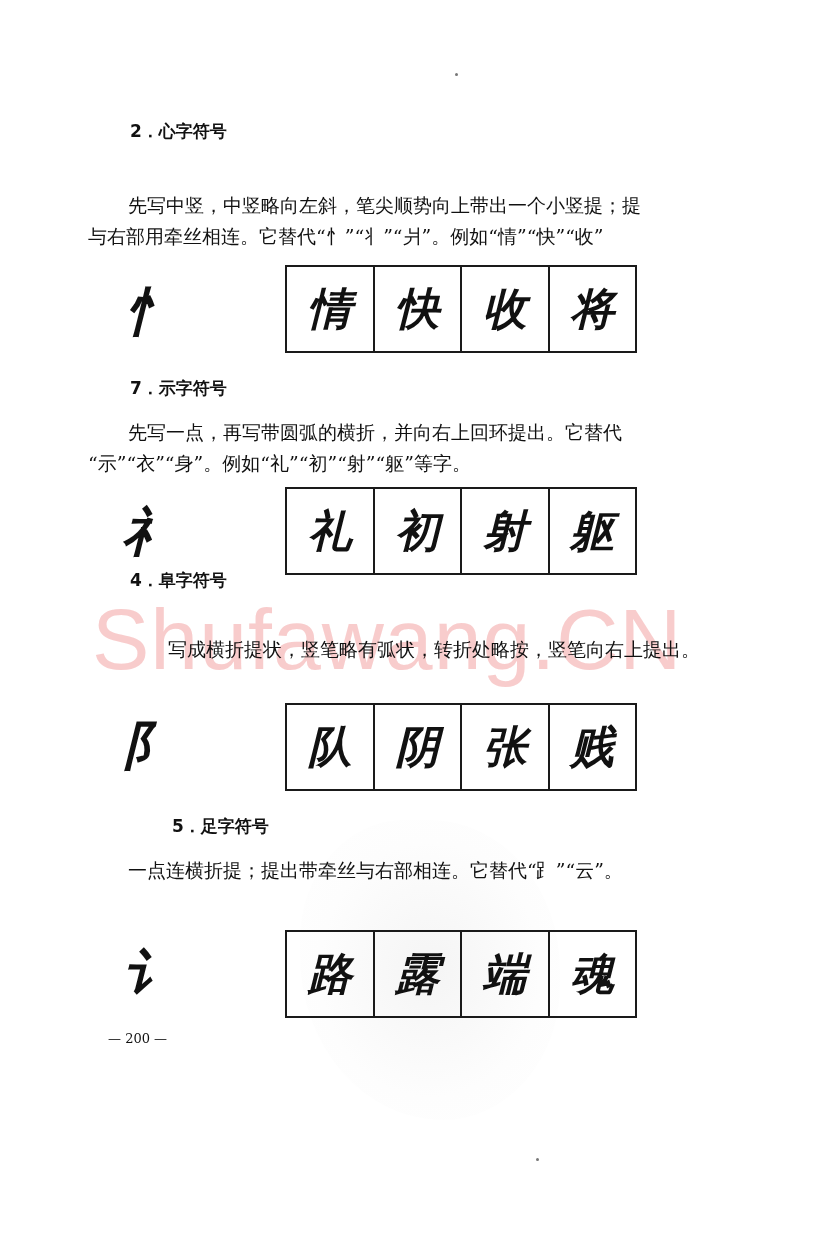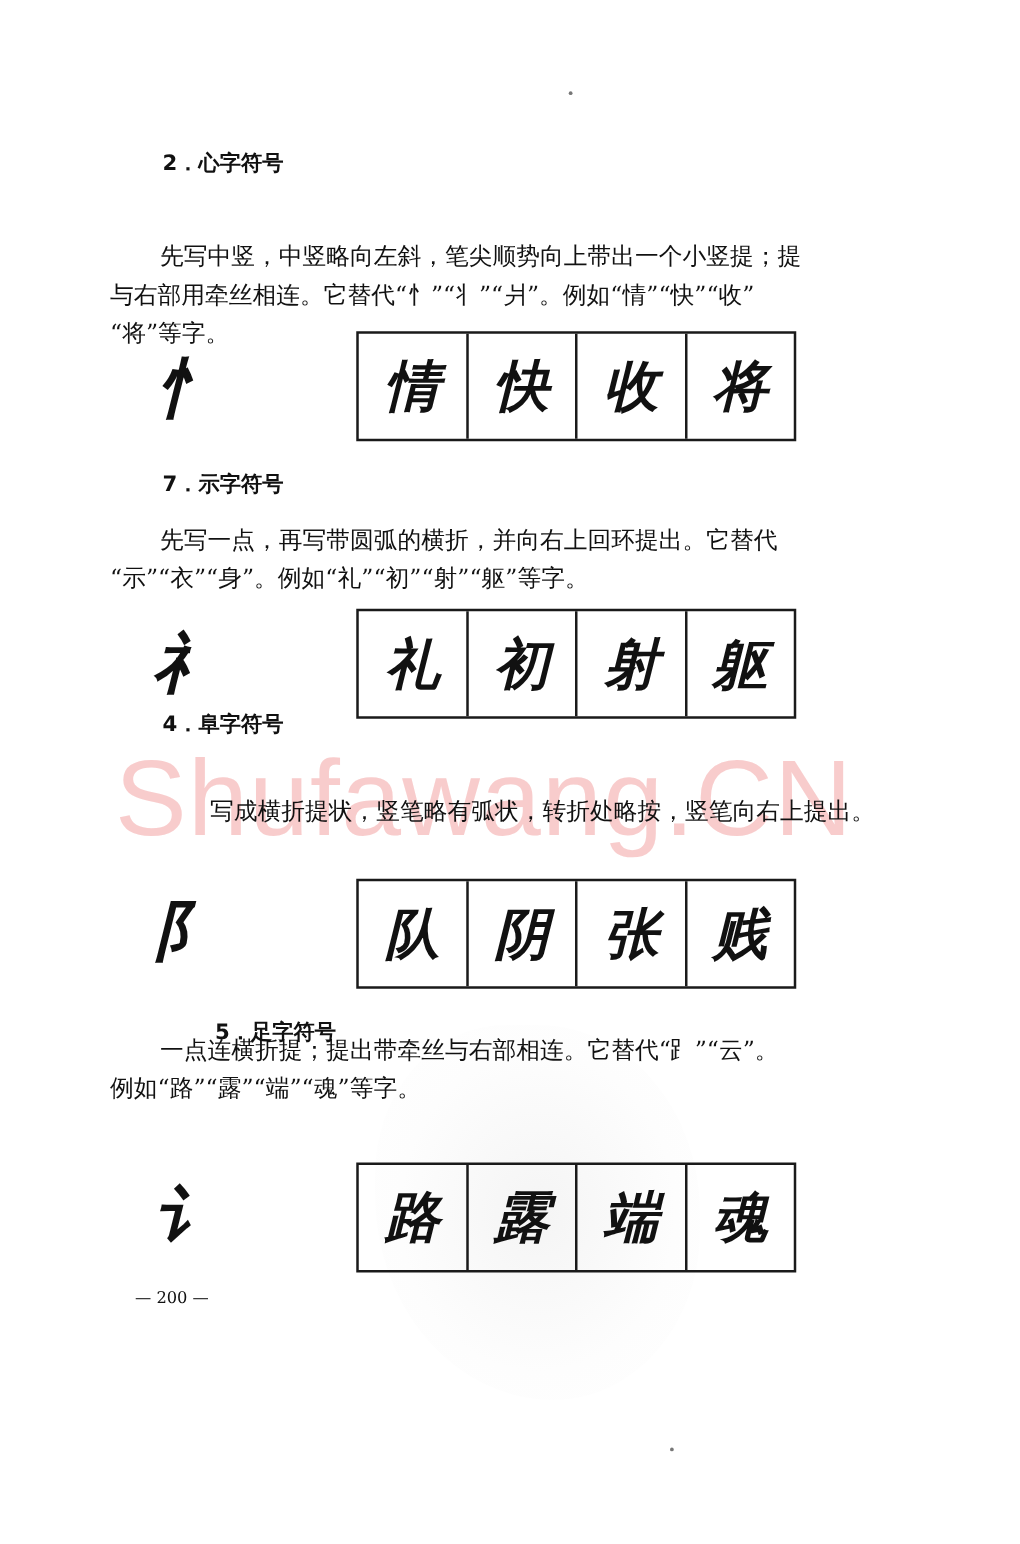--- a/index.html
+++ b/index.html
@@ -127,21 +127,20 @@
 <div class="ghost"></div>
 <div class="speck" style="left:455px; top:73px;"></div>
 <div class="speck" style="left:536px; top:1158px;"></div>
 
 <div class="watermark">Shufawang.CN</div>
 
 <div class="heading" style="top:121px;">2．心字符号</div>
 <div class="para" style="top:162px;margin-top:28px;">
   <span class="line indent">先写中竖，中竖略向左斜，笔尖顺势向上带出一个小竖提；提</span>
   <span class="line">与右部用牵丝相连。它替代“忄”“丬”“爿”。例如“情”“快”“收”</span>
-  <span class="line">“将”等字。</span>
 </div>
 <div class="symbol" style="top:272px;">忄</div>
 <div class="grid" style="top:265px;">
   <div class="cell">情</div>
   <div class="cell">快</div>
   <div class="cell">收</div>
   <div class="cell">将</div>
 </div>
 
 <div class="heading" style="top:378px;">7．示字符号</div>
@@ -163,23 +162,22 @@
 </div>
 <div class="symbol" style="top:706px;">阝</div>
 <div class="grid" style="top:703px;">
   <div class="cell">队</div>
   <div class="cell">阴</div>
   <div class="cell">张</div>
   <div class="cell">贱</div>
 </div>
 
 <div class="heading" style="top:816px;margin-left:42px;">5．足字符号</div>
-<div class="para" style="top:825px;">
+<div class="para" style="top:855px;">
   <span class="line indent">一点连横折提；提出带牵丝与右部相连。它替代“⻊”“云”。</span>
-  <span class="line">例如“路”“露”“端”“魂”等字。</span>
 </div>
 <div class="symbol" style="top:933px;">讠</div>
 <div class="grid" style="top:930px;">
   <div class="cell">路</div>
   <div class="cell">露</div>
   <div class="cell">端</div>
   <div class="cell">魂</div>
 </div>
 
 <div class="page-number">—  200  —</div>

